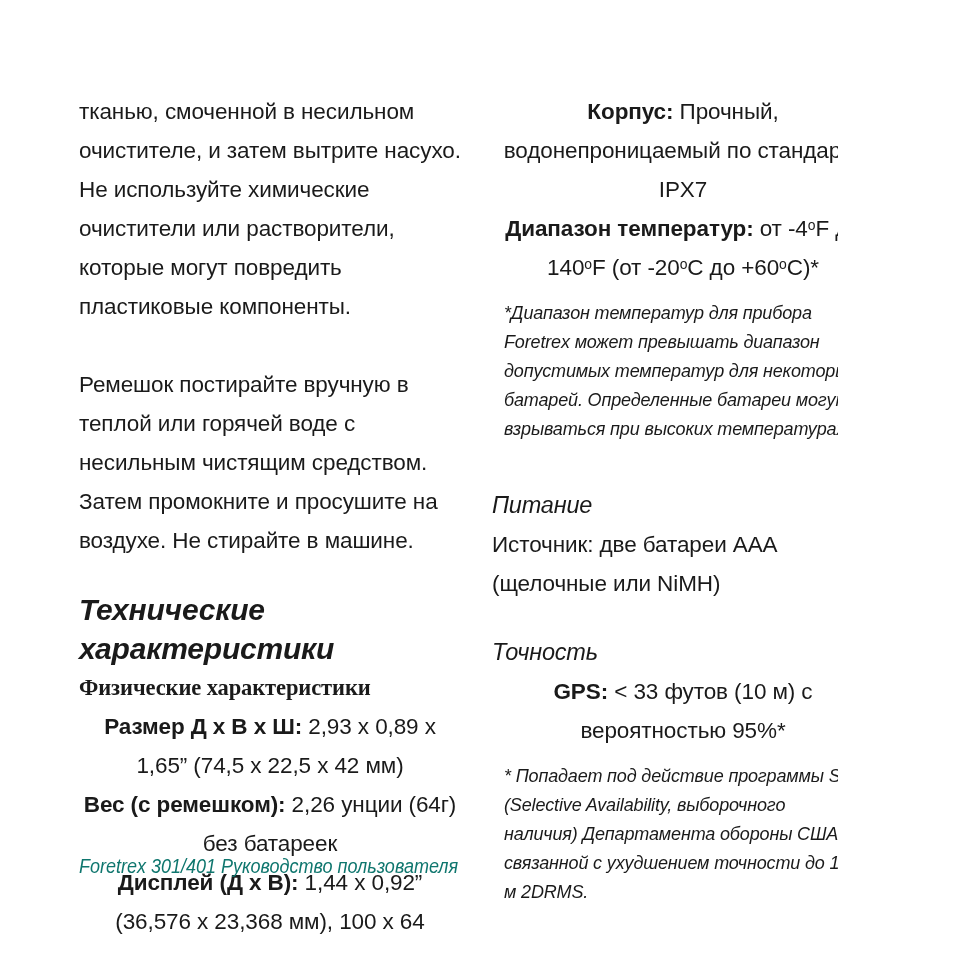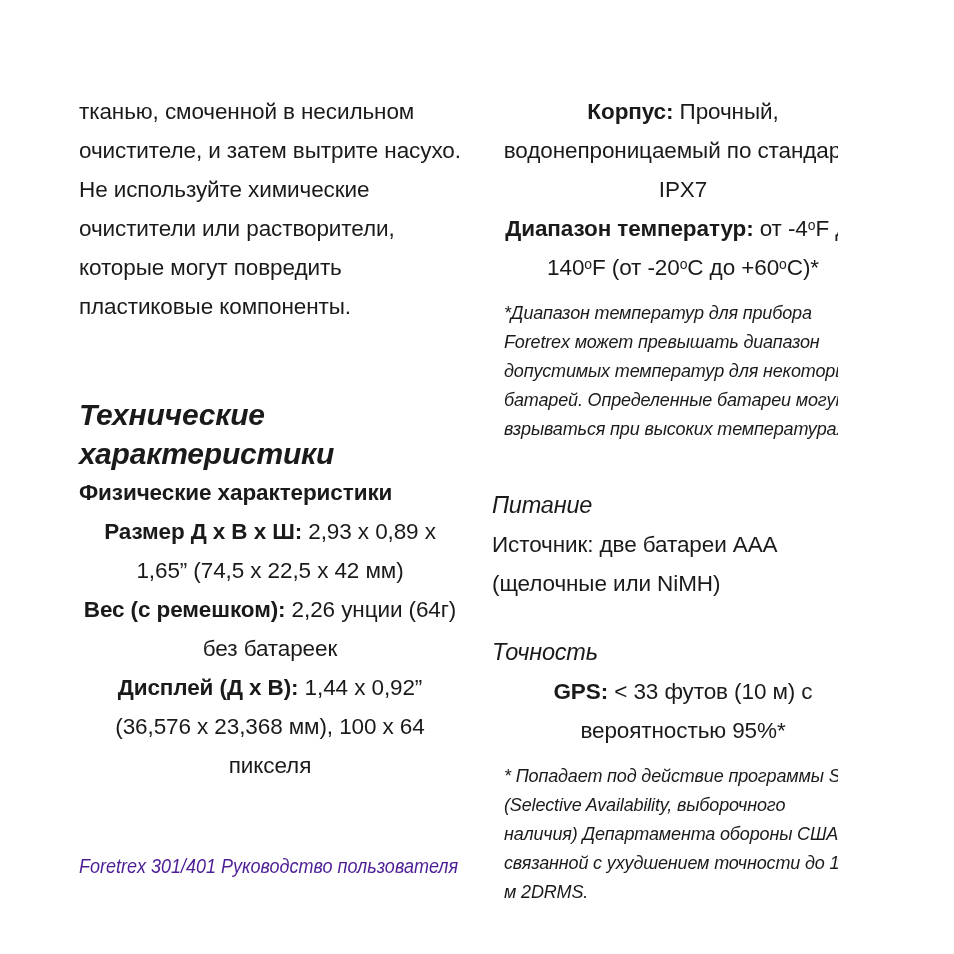--- a/index.html
+++ b/index.html
@@ -64,20 +64,21 @@
     font-style: italic;
     margin: 0;
     letter-spacing: -0.2px;
   }
   .h-sub {
     font-size: 22.5px;
     line-height: 39px;
     font-weight: 700;
     margin: 0;
     letter-spacing: -0.1px;
+    font-family: Liberation Serif, serif;
   }
   .h-sect {
     font-size: 23.5px;
     line-height: 39px;
     font-weight: 400;
     font-style: italic;
     margin: 0;
     letter-spacing: -0.2px;
   }
   .sect-space {
@@ -104,21 +105,21 @@
   .footer {
     position: absolute;
     left: 79px;
     top: 855px;
     width: 796px;
     display: flex;
     justify-content: space-between;
     align-items: baseline;
     font-style: italic;
     font-size: 20px;
-    color: #4c1d95;
+    color: #0f766e;
   }
   .footer-title {
     font-family: "Liberation Sans Narrow", "Liberation Sans", sans-serif;
     transform: scaleX(0.9);
     transform-origin: left center;
     white-space: nowrap;
   }
   .footer-page {
     font-family: "Liberation Sans Narrow", "Liberation Sans", sans-serif;
     transform: scaleX(0.9);
@@ -129,20 +130,21 @@
 <body>
 
 <div class="page">
 
   <div class="columns">
 
     <div class="col">
 
       <p class="para gap-after">тканью, смоченной в несильном очистителе, и затем вытрите насухо. Не используйте химические очистители или растворители, которые могут повредить пластиковые компоненты.</p>
 
+      <p class="para">Ремешок постирайте вручную в теплой или горячей воде с несильным чистящим средством. Затем промокните и просушите на воздухе. Не стирайте в машине.</p>
 
       <div class="sect-space"></div>
 
       <h2 class="h-main">Технические характеристики</h2>
 
       <h3 class="h-sub">Физические характеристики</h3>
 
       <p class="spec">
         <span class="lbl">Размер Д x В x Ш:</span><span> 2,93 x 0,89 x 1,65” (74,5 x 22,5 x 42 мм)</span>
       </p>

